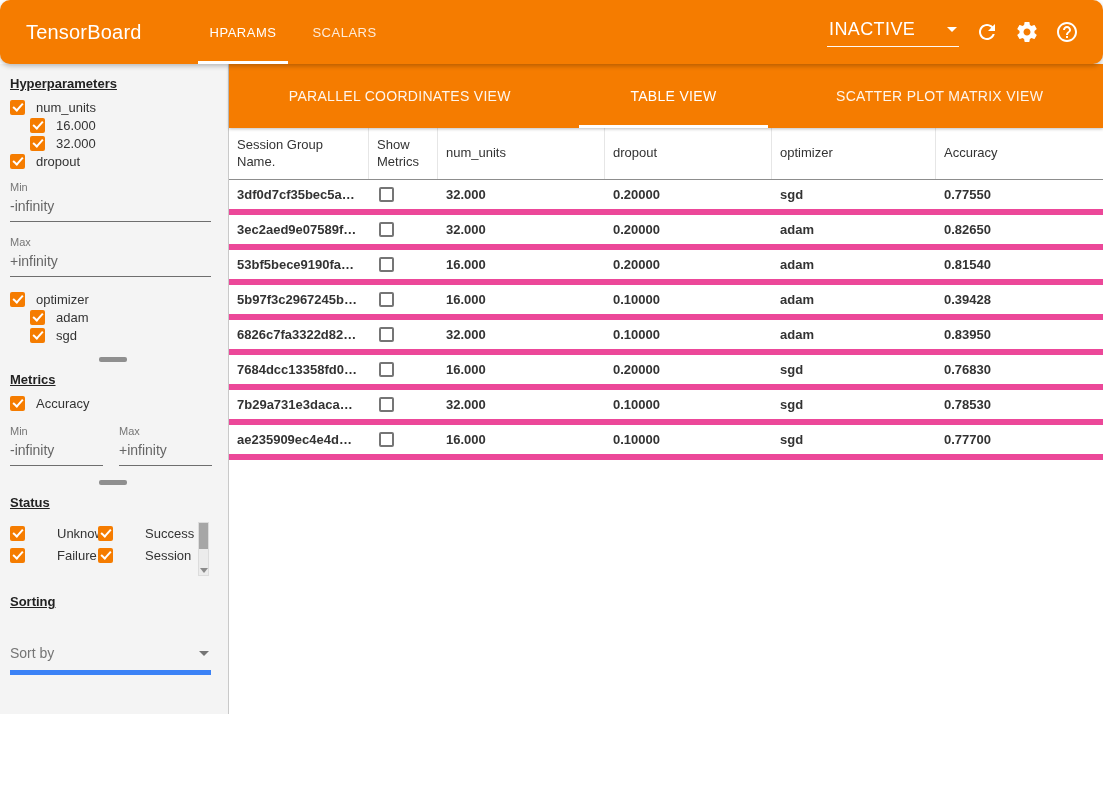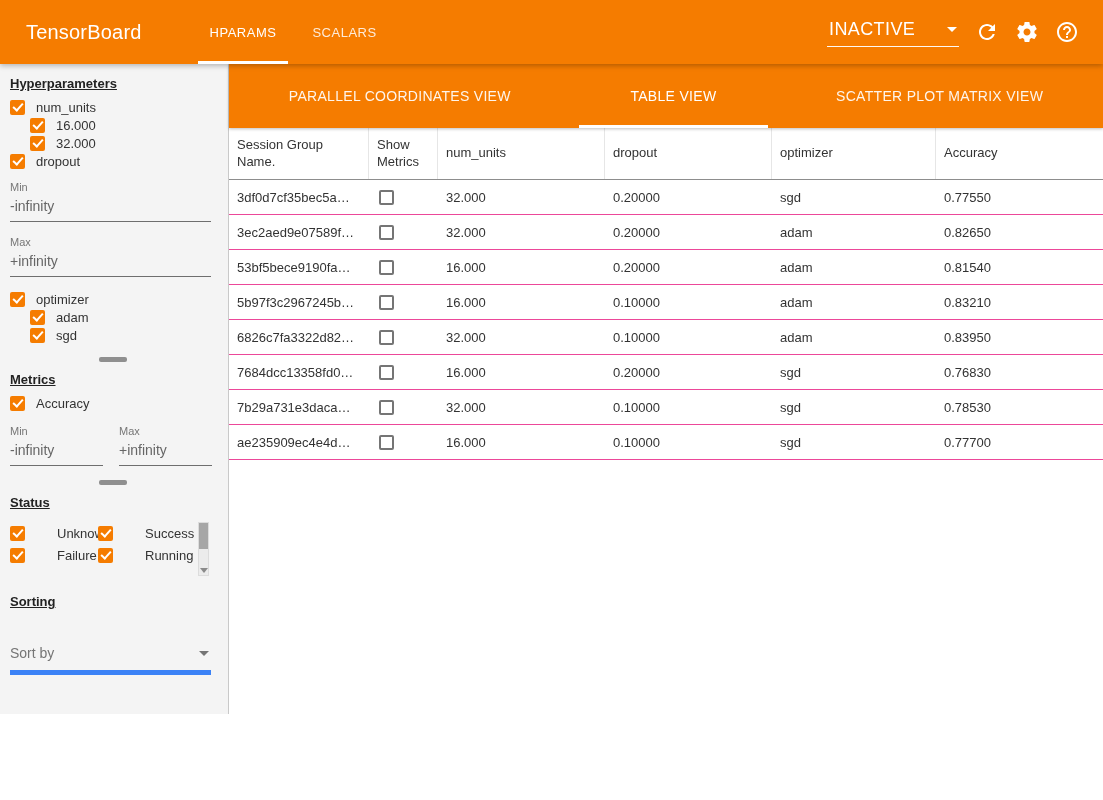--- a/index.html
+++ b/index.html
@@ -1,21 +1,21 @@
 <!DOCTYPE html>
 <html><head>
 <meta charset="utf-8">
 <style>
   * { box-sizing: border-box; margin: 0; padding: 0; }
   html, body { width: 1103px; height: 800px; }
   body { font-family: "Liberation Sans", sans-serif; overflow: hidden; background: #fff; }
 
   
   .topbar { height: 64px; background: #f57c00; display: flex; align-items: center;
-            color: #fff; position: relative; z-index: 3; box-shadow: 0 2px 5px rgba(0,0,0,0.25); }
+            color: #fff; position: relative; z-index: 3; box-shadow: 0 2px 5px rgba(0,0,0,0.25); border-radius: 10px; }
   .logo { font-size: 20px; font-weight: 400; margin-left: 26px; letter-spacing: 0.2px; }
   .nav { display: flex; height: 100%; margin-left: 50px; }
   .nav-tab { position: relative; display: flex; align-items: center; padding: 0 18px;
              font-size: 13px; font-weight: 500; letter-spacing: 0.5px;
              color: rgba(255,255,255,0.85); cursor: pointer; }
   .nav-tab.active { color: #fff; }
   .nav-tab.active::after { content: ""; position: absolute; left: 6px; right: 6px; bottom: 0;
              height: 3px; background: #fff; }
   .topbar-right { margin-left: auto; display: flex; align-items: center; margin-right: 24px; }
   .run-select { width: 132px; display: flex; align-items: center; justify-content: space-between;
@@ -82,21 +82,21 @@
   .view-tab.active { color: #fff; }
   .view-tab.active::after { content: ""; position: absolute; left: 8px; right: 8px; bottom: 0;
              height: 3px; background: #fff; }
 
   .table { flex: 1; overflow: hidden; }
   .thead, .trow { display: grid; grid-template-columns: 140px 69px 167px 167px 164px 1fr; }
   .thead { min-height: 52px; border-bottom: 1px solid #8d8d8d; }
   .th { display: flex; align-items: center; padding: 6px 8px; font-size: 13px; color: #333;
         border-right: 1px solid #e6e6e6; cursor: pointer; line-height: 1.3; }
   .th:last-child { border-right: none; }
-  .trow { height: 35px; align-items: center; border-bottom: 1px solid #ec4899; }
+  .trow { height: 35px; align-items: center; border-bottom: 6px solid #ec4899; font-weight: bold; }
   .td { padding: 0 8px; font-size: 13px; color: #333; white-space: nowrap; overflow: hidden; }
   .td.check { display: flex; align-items: center; }
   .row-cb { width: 15px; height: 15px; border: 2px solid #757575; border-radius: 2px;
             margin-left: 2px; cursor: pointer; background: transparent; }
 </style>
 </head>
 <body>
 
 <div class="app">
 
@@ -206,21 +206,21 @@
               <div class="cb-row">
                 <span class="cb checked"></span>
                 <span class="cb-label">Success</span>
               </div>
               <div class="cb-row">
                 <span class="cb checked"></span>
                 <span class="cb-label">Failure</span>
               </div>
               <div class="cb-row">
                 <span class="cb checked"></span>
-                <span class="cb-label">Running</span>
+                <span class="cb-label">Session</span>
               </div>
             </div>
             <div class="sb-scroll status-scroll">
               <div class="sb-thumb"></div>
               <div class="sb-arrow down"></div>
             </div>
           </div>
         </div>
 
         <div class="section sorting-section">
@@ -304,21 +304,21 @@
         </div>
 
         <div class="trow">
           <div class="td">5b97f3c2967245b…</div>
           <div class="td check">
               <span class="row-cb"></span>
             </div>
           <div class="td">16.000</div>
           <div class="td">0.10000</div>
           <div class="td">adam</div>
-          <div class="td">0.83210</div>
+          <div class="td">0.39428</div>
         </div>
 
         <div class="trow">
           <div class="td">6826c7fa3322d82…</div>
           <div class="td check">
               <span class="row-cb"></span>
             </div>
           <div class="td">32.000</div>
           <div class="td">0.10000</div>
           <div class="td">adam</div>

